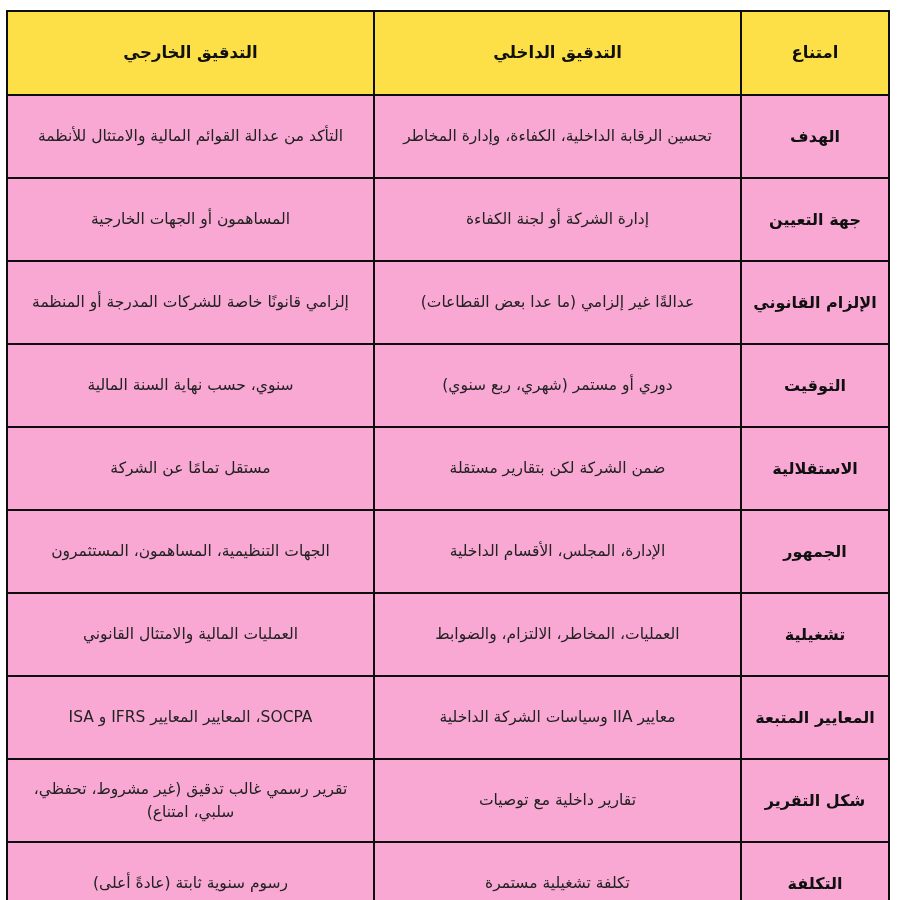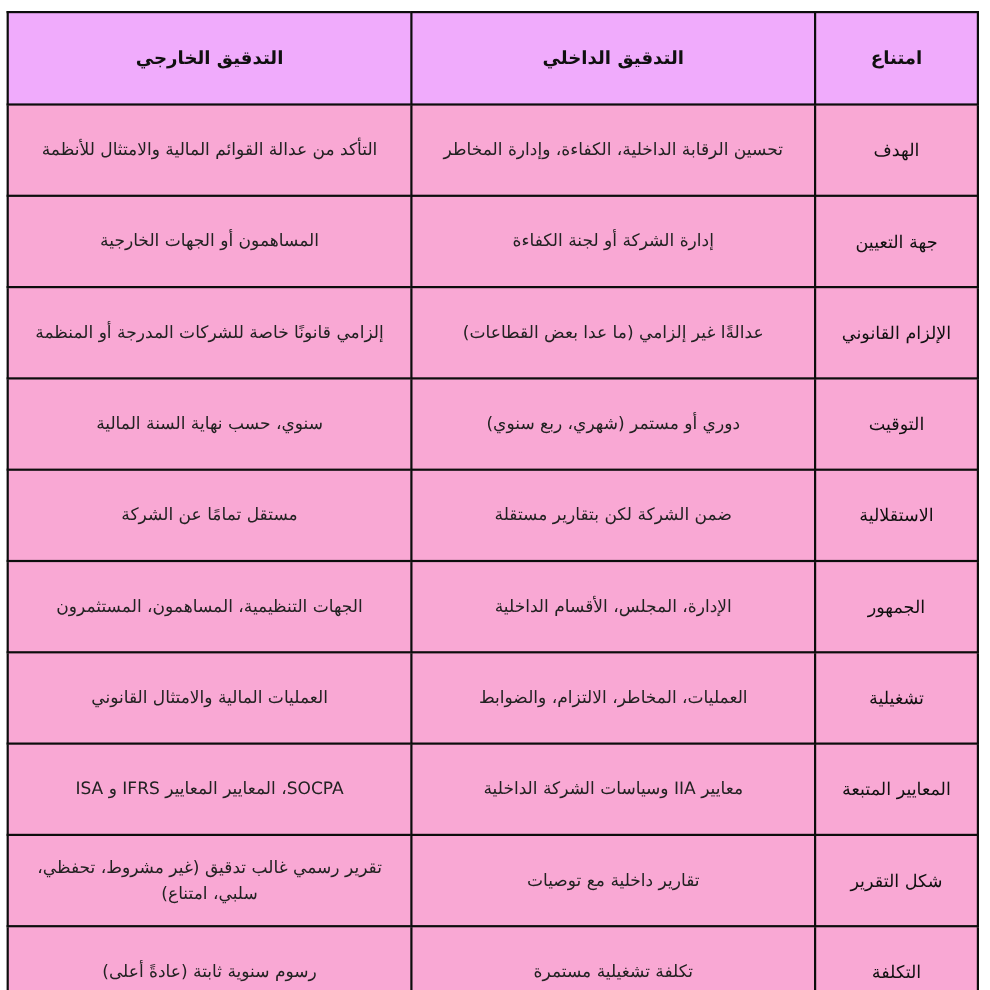--- a/index.html
+++ b/index.html
@@ -51,33 +51,33 @@
     padding: 6px 10px;
     text-align: center;
     vertical-align: middle;
     line-height: 1.45;
     word-wrap: break-word;
     overflow-wrap: break-word;
     background: #f9a8d4;
   }
 
   table.cmp thead th {
-    background: #f0abfc;
+    background: #fde047;
     font-weight: bold;
     font-size: 16.5px;
     height: 70px;
     color: #101010;
   }
 
   table.cmp tbody tr {
     height: 83px;
   }
 
   table.cmp td.criterion {
-    font-weight: normal;
+    font-weight: bold;
     font-size: 16px;
     color: #101010;
   }
 
   table.cmp td.body-cell {
     font-weight: normal;
     font-size: 15.5px;
     color: #222222;
   }
 </style>

